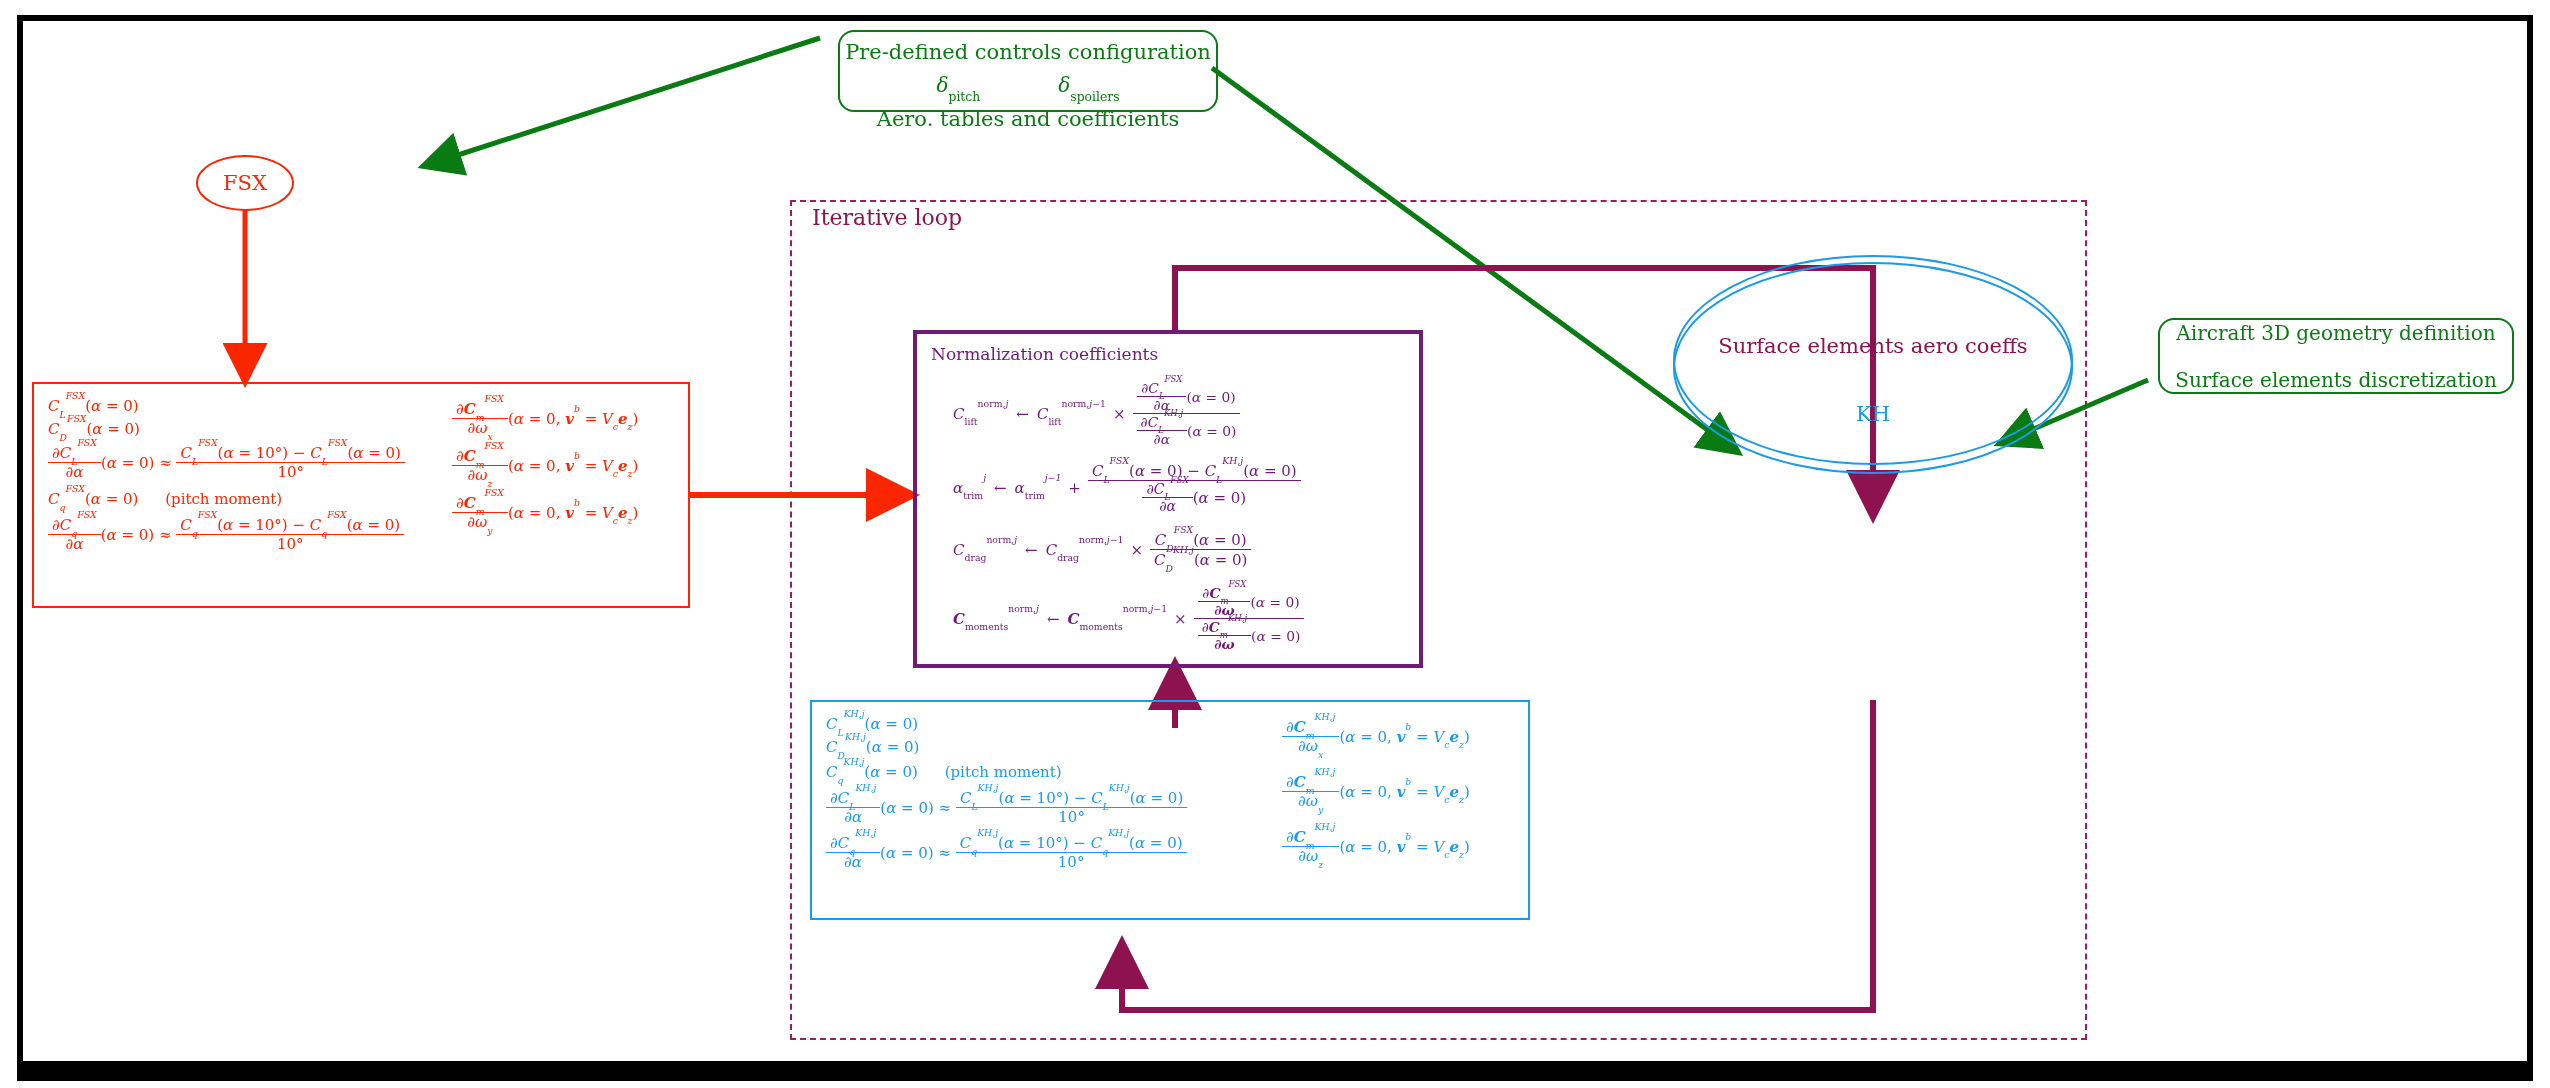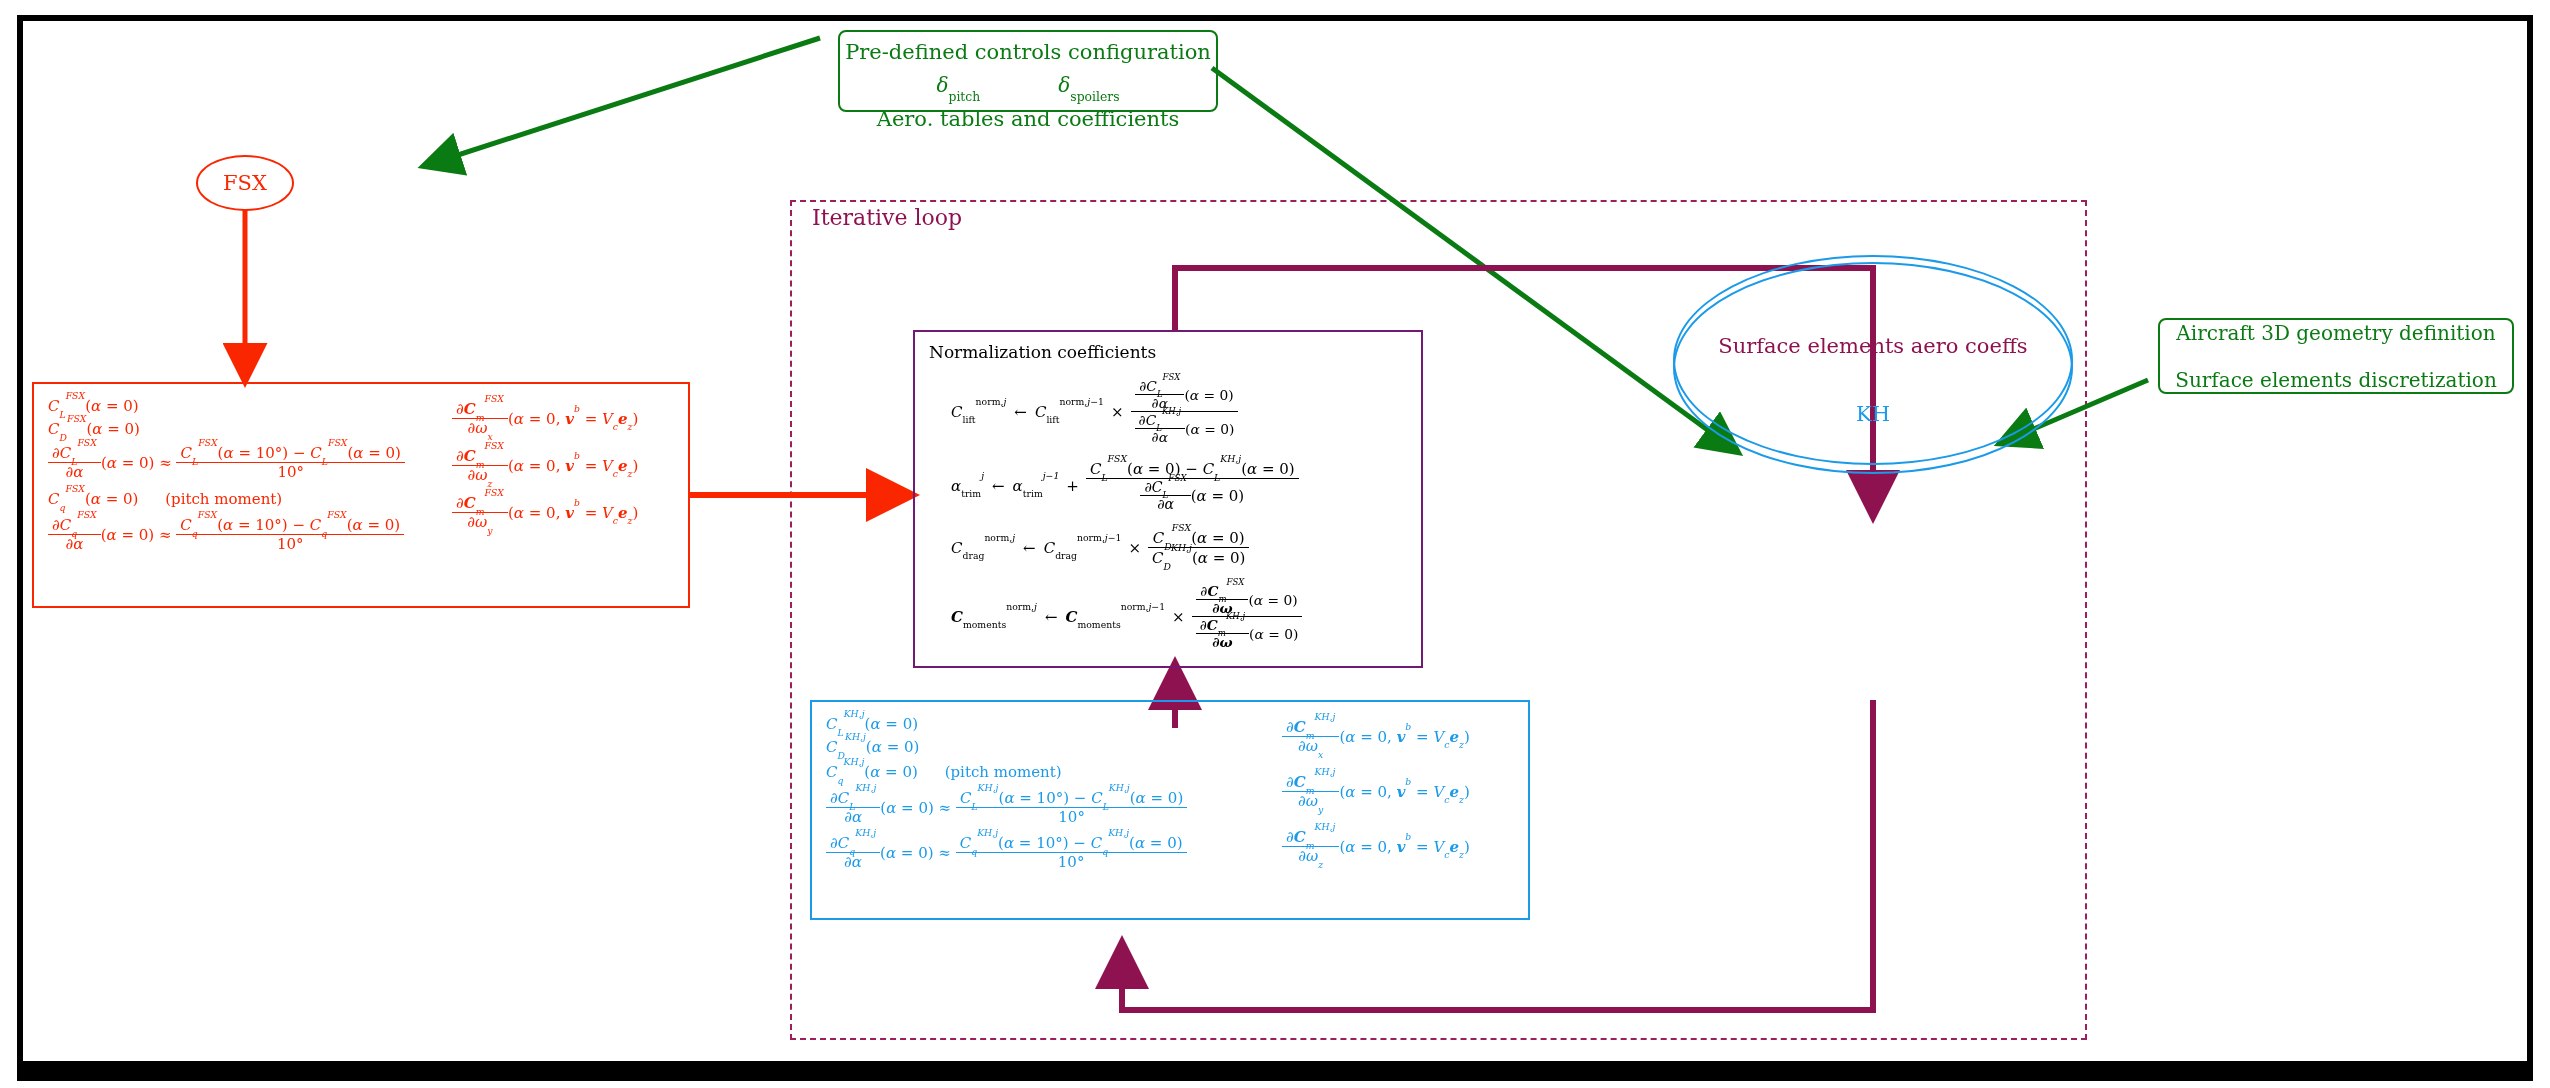--- a/index.html
+++ b/index.html
@@ -5,24 +5,24 @@
   html,body{margin:0;padding:0;background:#ffffff;}
   body{font-family:"DejaVu Serif","Liberation Serif",serif;}
   #stage{position:relative;width:2550px;height:1088px;background:#fff;overflow:hidden;}
 
   
   .frame{position:absolute;left:17px;top:15px;width:2516px;height:1052px;border:6px solid #000;box-sizing:border-box;}
   .frame-bottom{position:absolute;left:17px;top:1067px;width:2516px;height:14px;background:#000;}
 
   
   .box{position:absolute;box-sizing:border-box;background:transparent;}
-  .green-box{border:2px solid #0a7a12;border-radius:8px;color:#0a7a12;text-align:center;}
+  .green-box{border:2px solid #0a7a12;border-radius:16px;color:#0a7a12;text-align:center;}
   .red-box{border:2px solid #fa2600;color:#fa2600;}
   .blue-box{border:2px solid #1a9ae8;color:#1a9ae8;}
-  .purple-box{border:2px solid #701a75;color:#000000;}
+  .purple-box{border:4px solid #701a75;color:#701a75;}
   .dashed-loop{position:absolute;border:2px dashed #9a1f5c;box-sizing:border-box;}
 
   
   .ellipse{position:absolute;box-sizing:border-box;border-radius:50%;display:flex;align-items:center;justify-content:center;flex-direction:column;}
   .ellipse-red{border:2.5px solid #fa2600;color:#fa2600;}
   .ellipse-blue{border:2.5px solid #1a9ae8;}
 
   .lbl{position:absolute;white-space:nowrap;}
 
   

